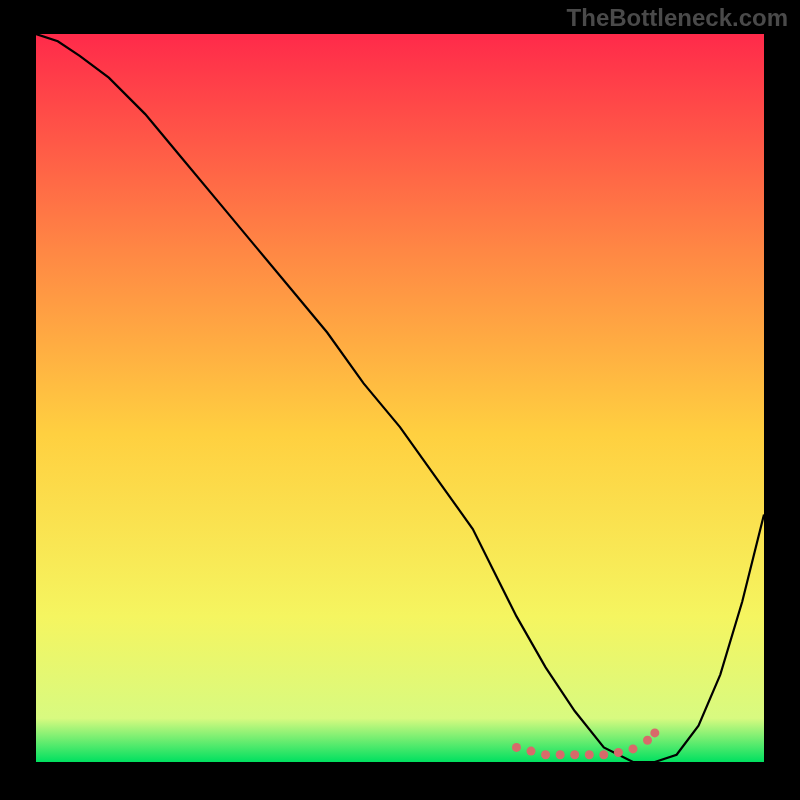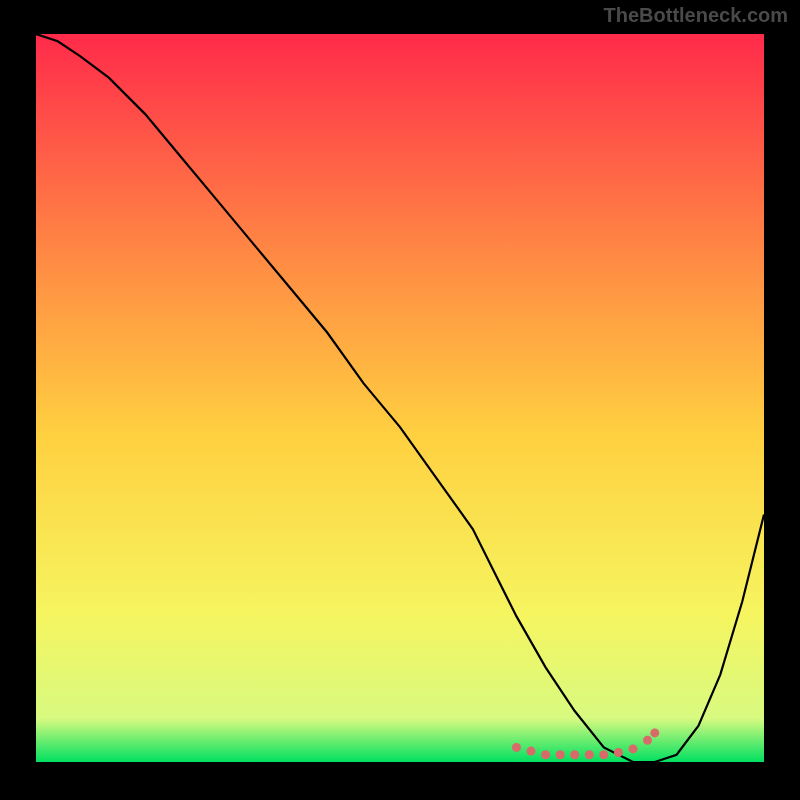--- a/index.html
+++ b/index.html
@@ -9,21 +9,21 @@
     height: 800px;
     background: #000000;
     overflow: hidden;
   }
   .watermark {
     position: absolute;
     top: 4px;
     right: 12px;
     color: #4a4a4a;
     font-family: Arial, Helvetica, sans-serif;
-    font-size: 20px;
+    font-size: 24px;
     font-weight: bold;
     z-index: 10;
   }
   .chart-container {
     position: absolute;
     left: 36px;
     top: 34px;
     width: 728px;
     height: 728px;
   }

